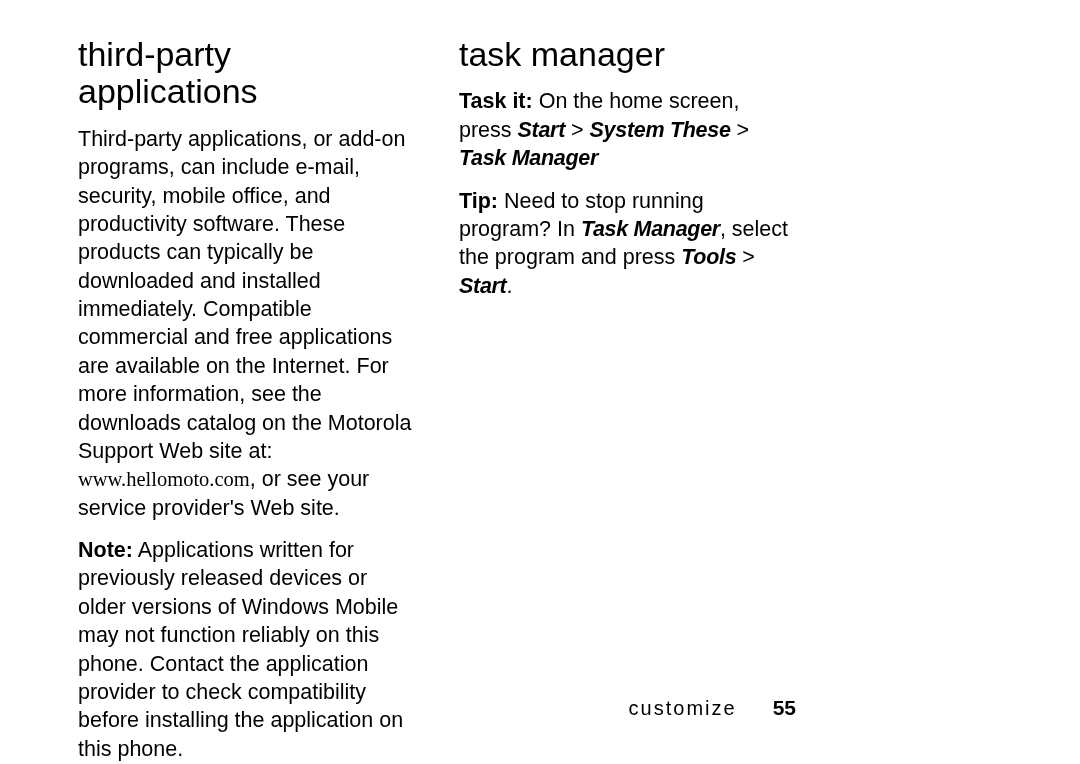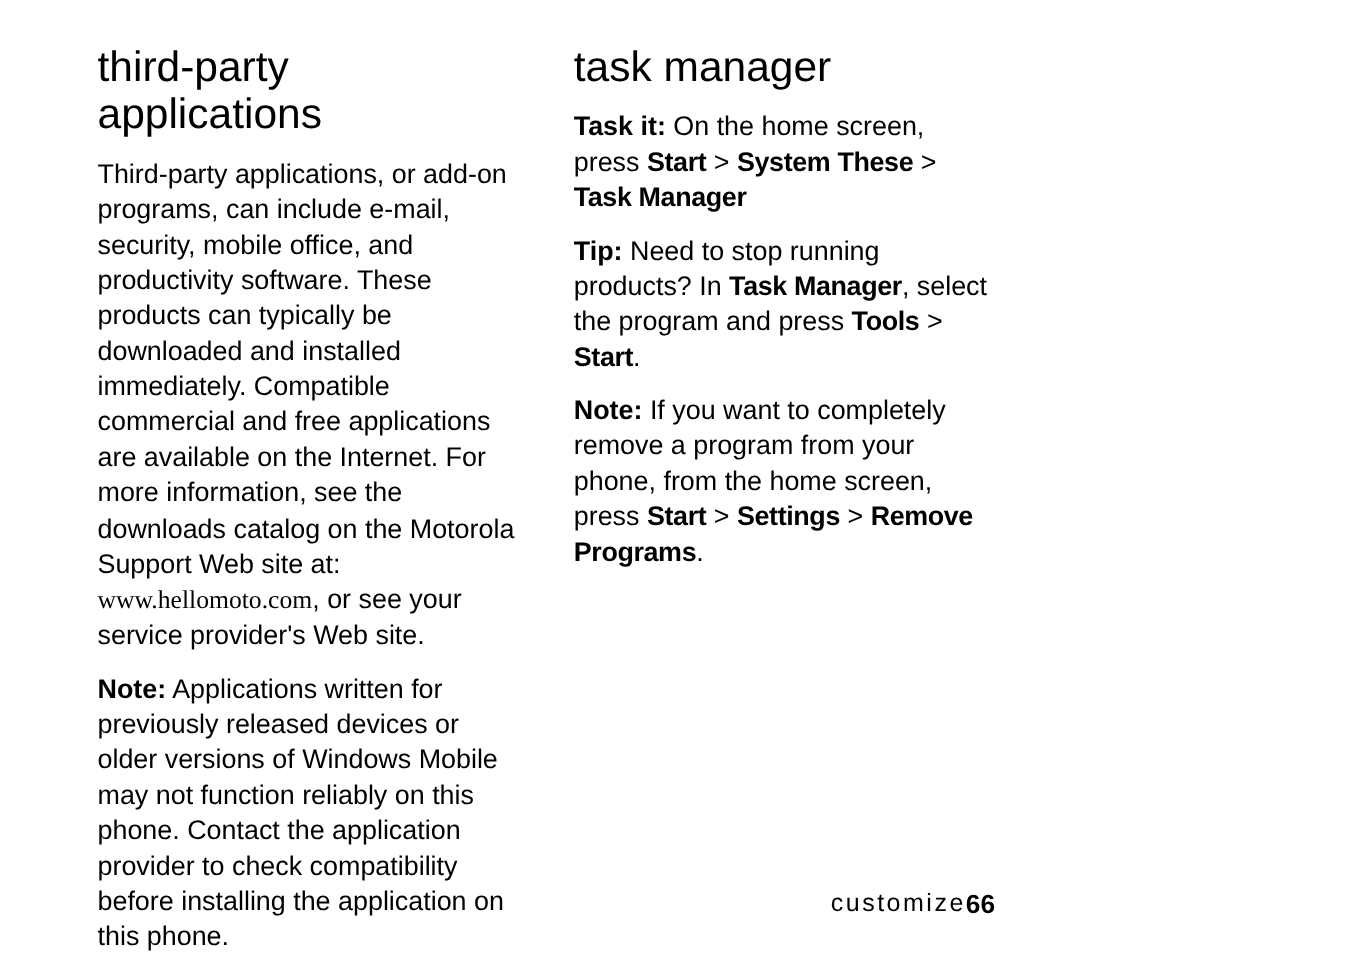--- a/index.html
+++ b/index.html
@@ -33,29 +33,30 @@
       line-height: 1.1;
     }
     p.body {
       font-size: 21.5px;
       line-height: 1.32;
       margin-bottom: 14px;
       font-weight: 400;
     }
     .mono { font-family: Liberation Serif, serif; font-size: 20.5px; }
     .bold { font-weight: 700; }
-    .cond-bold { font-weight: 700; font-stretch: condensed; letter-spacing: -0.3px; }
+    .cond-bold { font-weight: 700; font-stretch: condensed; letter-spacing: -0.3px; font-style: italic; }
     .footer {
       position: absolute;
       right: 78px;
-      bottom: 28px;
+      bottom: 44px;
       font-size: 20px;
       letter-spacing: 2px;
       display: flex;
-      align-items: flex-start;
+      align-items: center;
+      gap: 36px;
     }
     .footer .pagenum {
       font-weight: 700;
       letter-spacing: 0;
       font-size: 21px;
     }
   </style>
 </head>
 <body>
 
@@ -76,27 +77,24 @@
 
     <div class="col">
       <h2 class="section-heading">task manager</h2>
 
 
       <p class="body">
         <span class="bold">Task it:</span><span> On the home screen, press </span><span class="cond-bold">Start</span><span> &gt; </span><span class="cond-bold">System These</span><span> &gt; </span><span class="cond-bold">Task Manager</span>
       </p>
 
       <p class="body">
-        <span class="bold">Tip:</span><span> Need to stop running products? In </span><span class="cond-bold">Task Manager</span><span>, select the program and press </span><span class="cond-bold">Tools</span><span> &gt; </span><span class="cond-bold">Start</span><span>.</span>
+        <span class="bold">Tip:</span><span> Need to stop running program? In </span><span class="cond-bold">Task Manager</span><span>, select the program and press </span><span class="cond-bold">Tools</span><span> &gt; </span><span class="cond-bold">Start</span><span>.</span>
       </p>
 
-      <p class="body">
-        <span class="bold">Note:</span><span> If you want to completely remove a program from your phone, from the home screen, press </span><span class="cond-bold">Start</span><span> &gt; </span><span class="cond-bold">Settings</span><span> &gt; </span><span class="cond-bold">Remove Programs</span><span>.</span>
-      </p>
     </div>
 
   </div>
 
   <div class="footer">
     <span>customize</span>
-    <span class="pagenum">66</span>
+    <span class="pagenum">55</span>
   </div>
 </div>
 
 </body></html>

